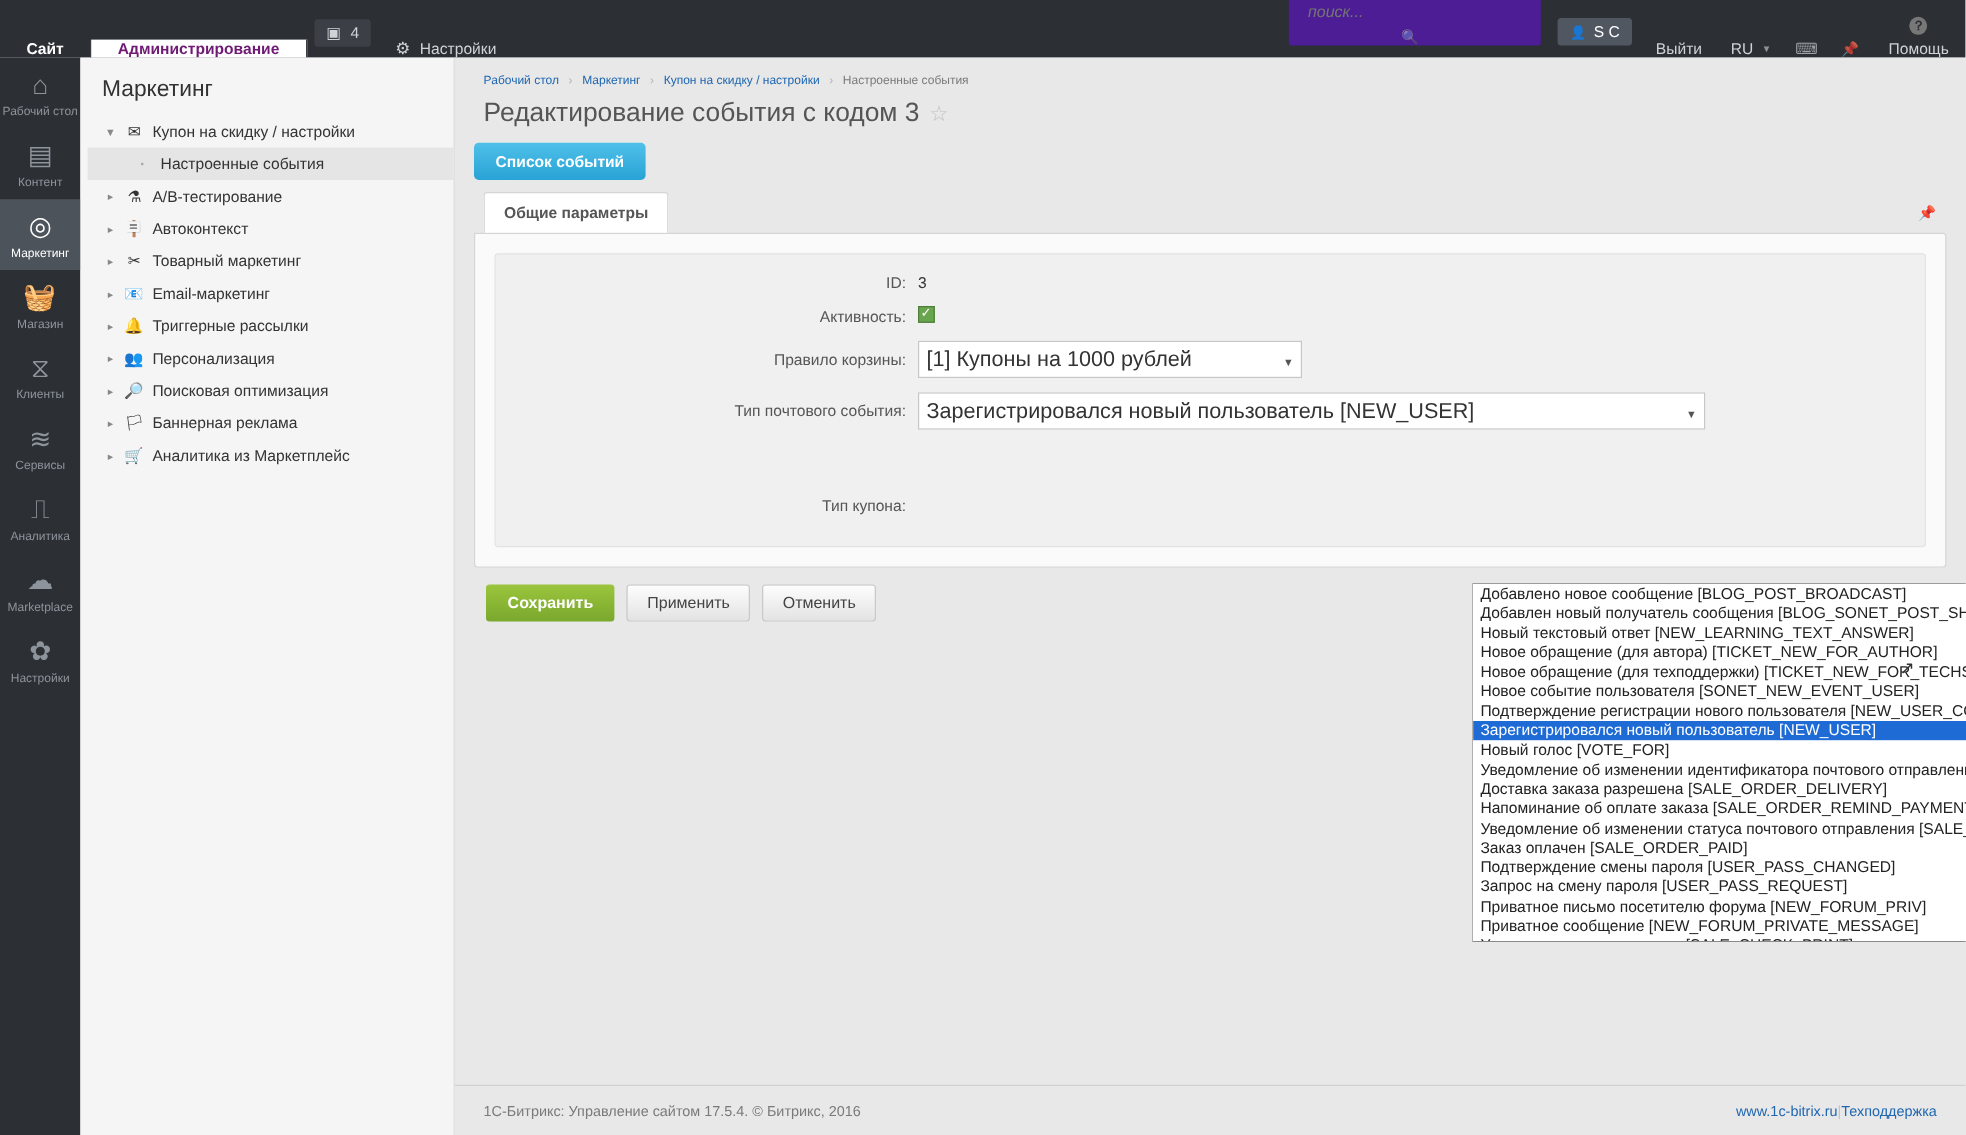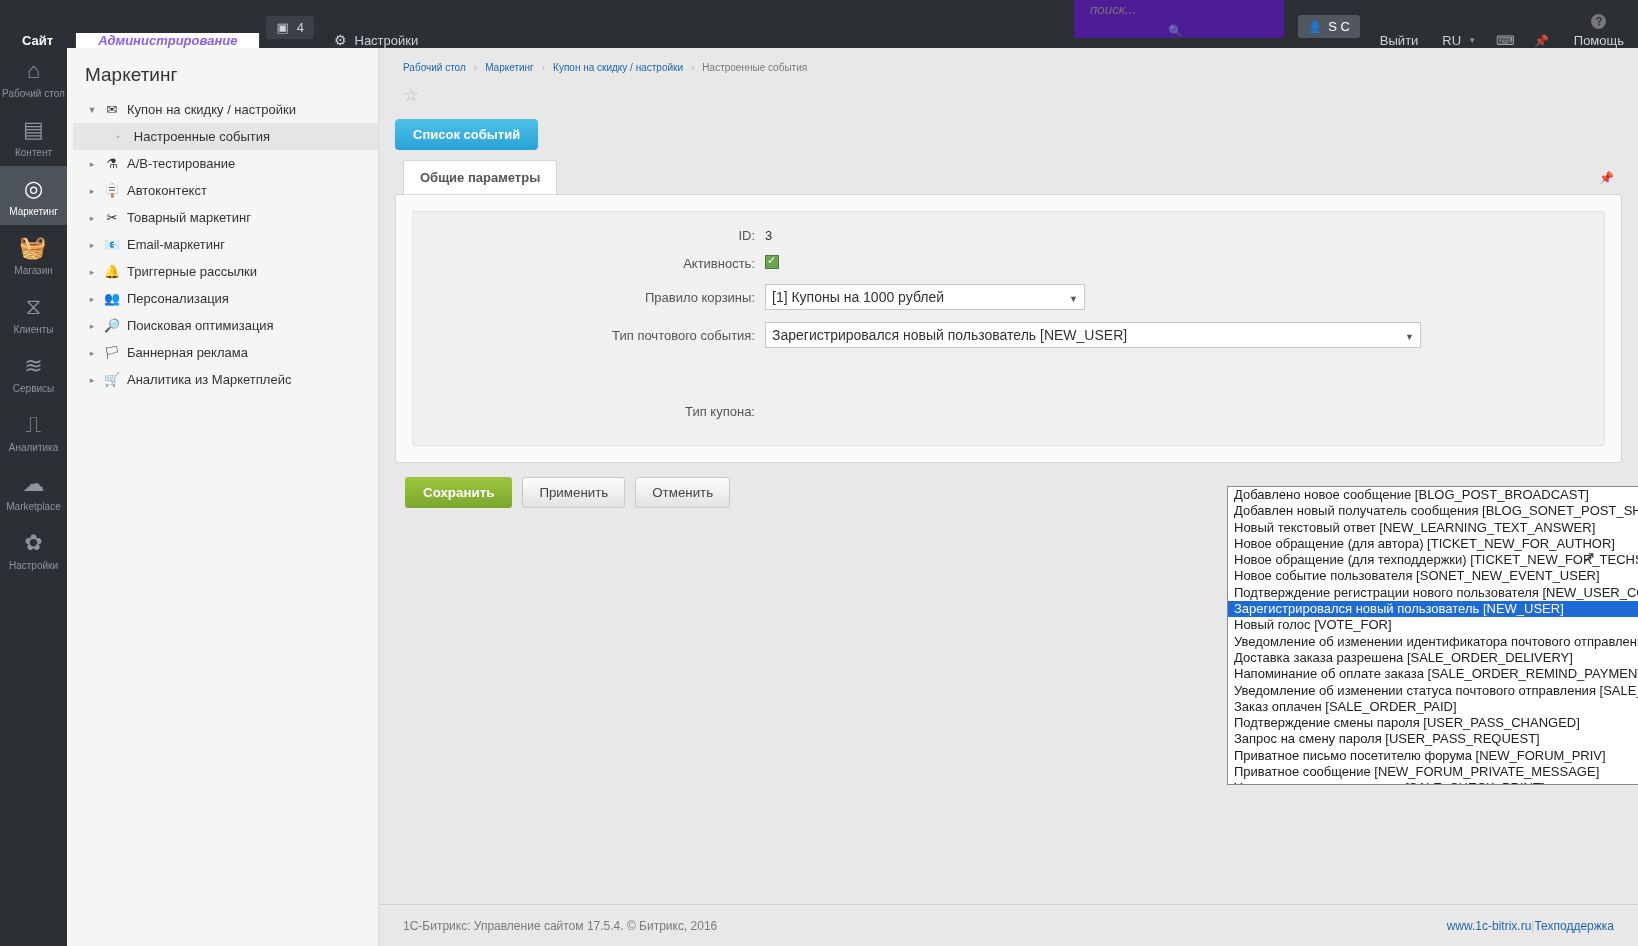--- a/index.html
+++ b/index.html
@@ -3,21 +3,21 @@
 <meta charset="utf-8">
 <style>
 * { box-sizing: border-box; margin: 0; padding: 0; }
 body { font-family: "Helvetica Neue", Arial, sans-serif; font-size: 13px; color: #333; background: #e8e8e8; overflow: hidden; height: 946px; width: 1638px; }
 
 
 .top-header { height: 48px; background: #2c2f34; display: flex; align-items: flex-end; color: #cfd2d7; }
 .top-tabs { display: flex; }
 .top-tab { padding: 0 22px; display: flex; align-items: center; font-weight: bold; cursor: pointer; border-right: 1px solid #3b3e43; }
 .top-tab.site { color: #fff; }
-.top-tab.admin { background: #fff; color: #8b5cf6; font-style: italic; }
+.top-tab.admin { background: #fff; color: #701a75; }
 .top-btn { display: flex; align-items: center; padding: 0 14px; cursor: pointer; gap: 8px; }
 .gear-icon::before { content: "⚙"; font-size: 14px; }
 .counter-box { background: #3c3f45; border-radius: 3px; padding: 4px 10px; display: flex; align-items: center; gap: 8px; margin: 9px 6px; }
 .flex-grow { flex: 1; }
 .search-box { background: #4c1d95; border-radius: 2px; margin: 10px 8px; display: flex; align-items: center; width: 210px; flex-direction: column; }
 .search-box input { background: transparent; border: none; color: #888; padding: 6px 10px; outline: none; flex: 1; font-style: italic; }
 .search-icon::before { content: "🔍"; opacity: .5; padding-right: 8px; font-size: 12px; }
 .user-pill { background: #515761; border-radius: 3px; padding: 4px 10px; display: flex; align-items: center; gap: 6px; margin: 10px 6px; color: #fff; }
 .user-icon::before { content: "👤"; font-size: 11px; }
 .logout { padding: 0 14px; display: flex; align-items: center; cursor: pointer; }
@@ -57,21 +57,21 @@
 .blue-btn { background: linear-gradient(#4fc0e8,#28a3d6); color: #fff; border: none; padding: 8px 18px; border-radius: 4px; font-weight: bold; cursor: pointer; font-size: 13px; }
 .tabbar { margin: 0 24px; display: flex; align-items: center; position: relative; }
 .tab { background: #fff; border: 1px solid #d5d5d5; border-bottom: none; padding: 9px 16px; border-radius: 3px 3px 0 0; font-weight: bold; color: #555; }
 .pin-spot { margin-left: auto; color: #a0a0a0; cursor: pointer; }
 .panel { margin: 0 16px; background: #fafafa; border: 1px solid #d5d5d5; border-radius: 0 3px 3px 3px; padding: 16px; }
 .panel-title { font-size: 17px; color: #555; padding: 4px 6px 14px; }
 .form-area { background: #f0f0f0; border: 1px solid #e3e3e3; border-radius: 3px; padding: 10px 20px 20px; }
 .form-row { display: flex; align-items: center; padding: 6px 0; }
 .form-label { width: 332px; text-align: right; padding-right: 10px; color: #555; }
 .form-val { flex: 1; }
-.form-val select, .form-val .sel-like { border: 1px solid #c7c7c7; background: #fff; padding: 4px 6px; font-size: 14px; }
+.form-val select, .form-val .sel-like { border: 1px solid #c7c7c7; background: #fff; padding: 4px 6px; font-size: 18px; }
 .sel-narrow { width: 320px; }
 .sel-full { width: 656px; }
 .sel-like { display: inline-flex; align-items: center; justify-content: space-between; }
 .sel-arr::after { content: "▼"; font-size: 9px; color: #555; }
 .chk { width: 14px; height: 14px; background: #69a54e; border: 1px solid #4e7d3a; display: inline-block; position: relative; }
 .chk::after { content: "✓"; color: #fff; font-size: 11px; position: absolute; top: -2px; left: 1px; }
 
 .btn-row { padding: 14px 18px 0 26px; display: flex; gap: 10px; align-items: center; }
 .btn-row .pin-spot { margin-left: auto; }
 .green-btn { background: linear-gradient(#9bc53d,#7aa82d); color: #fff; border: none; padding: 8px 18px; border-radius: 3px; font-weight: bold; cursor: pointer; }
@@ -227,20 +227,21 @@
           <span class="chev">▸</span>
           <span class="ico">🛒</span>
           <span>Аналитика из Маркетплейс</span>
         </div>
       </div>
   </div>
 
   <div class="content">
     <div class="breadcrumb" id="breadcrumb"><span>Рабочий стол</span><span class="sep">›</span><span>Маркетинг</span><span class="sep">›</span><span>Купон на скидку / настройки</span><span class="sep">›</span><span class="last">Настроенные события</span></div>
     <div class="page-title">
+      <span>Редактирование события с кодом 3</span>
       <span class="star"></span>
     </div>
     <div class="top-btn-bar">
       <button class="blue-btn">Список событий</button>
     </div>
     <div class="tabbar">
       <div class="tab">Общие параметры</div>
       <span class="pin-spot i-pin"></span>
     </div>
     <div class="panel">

